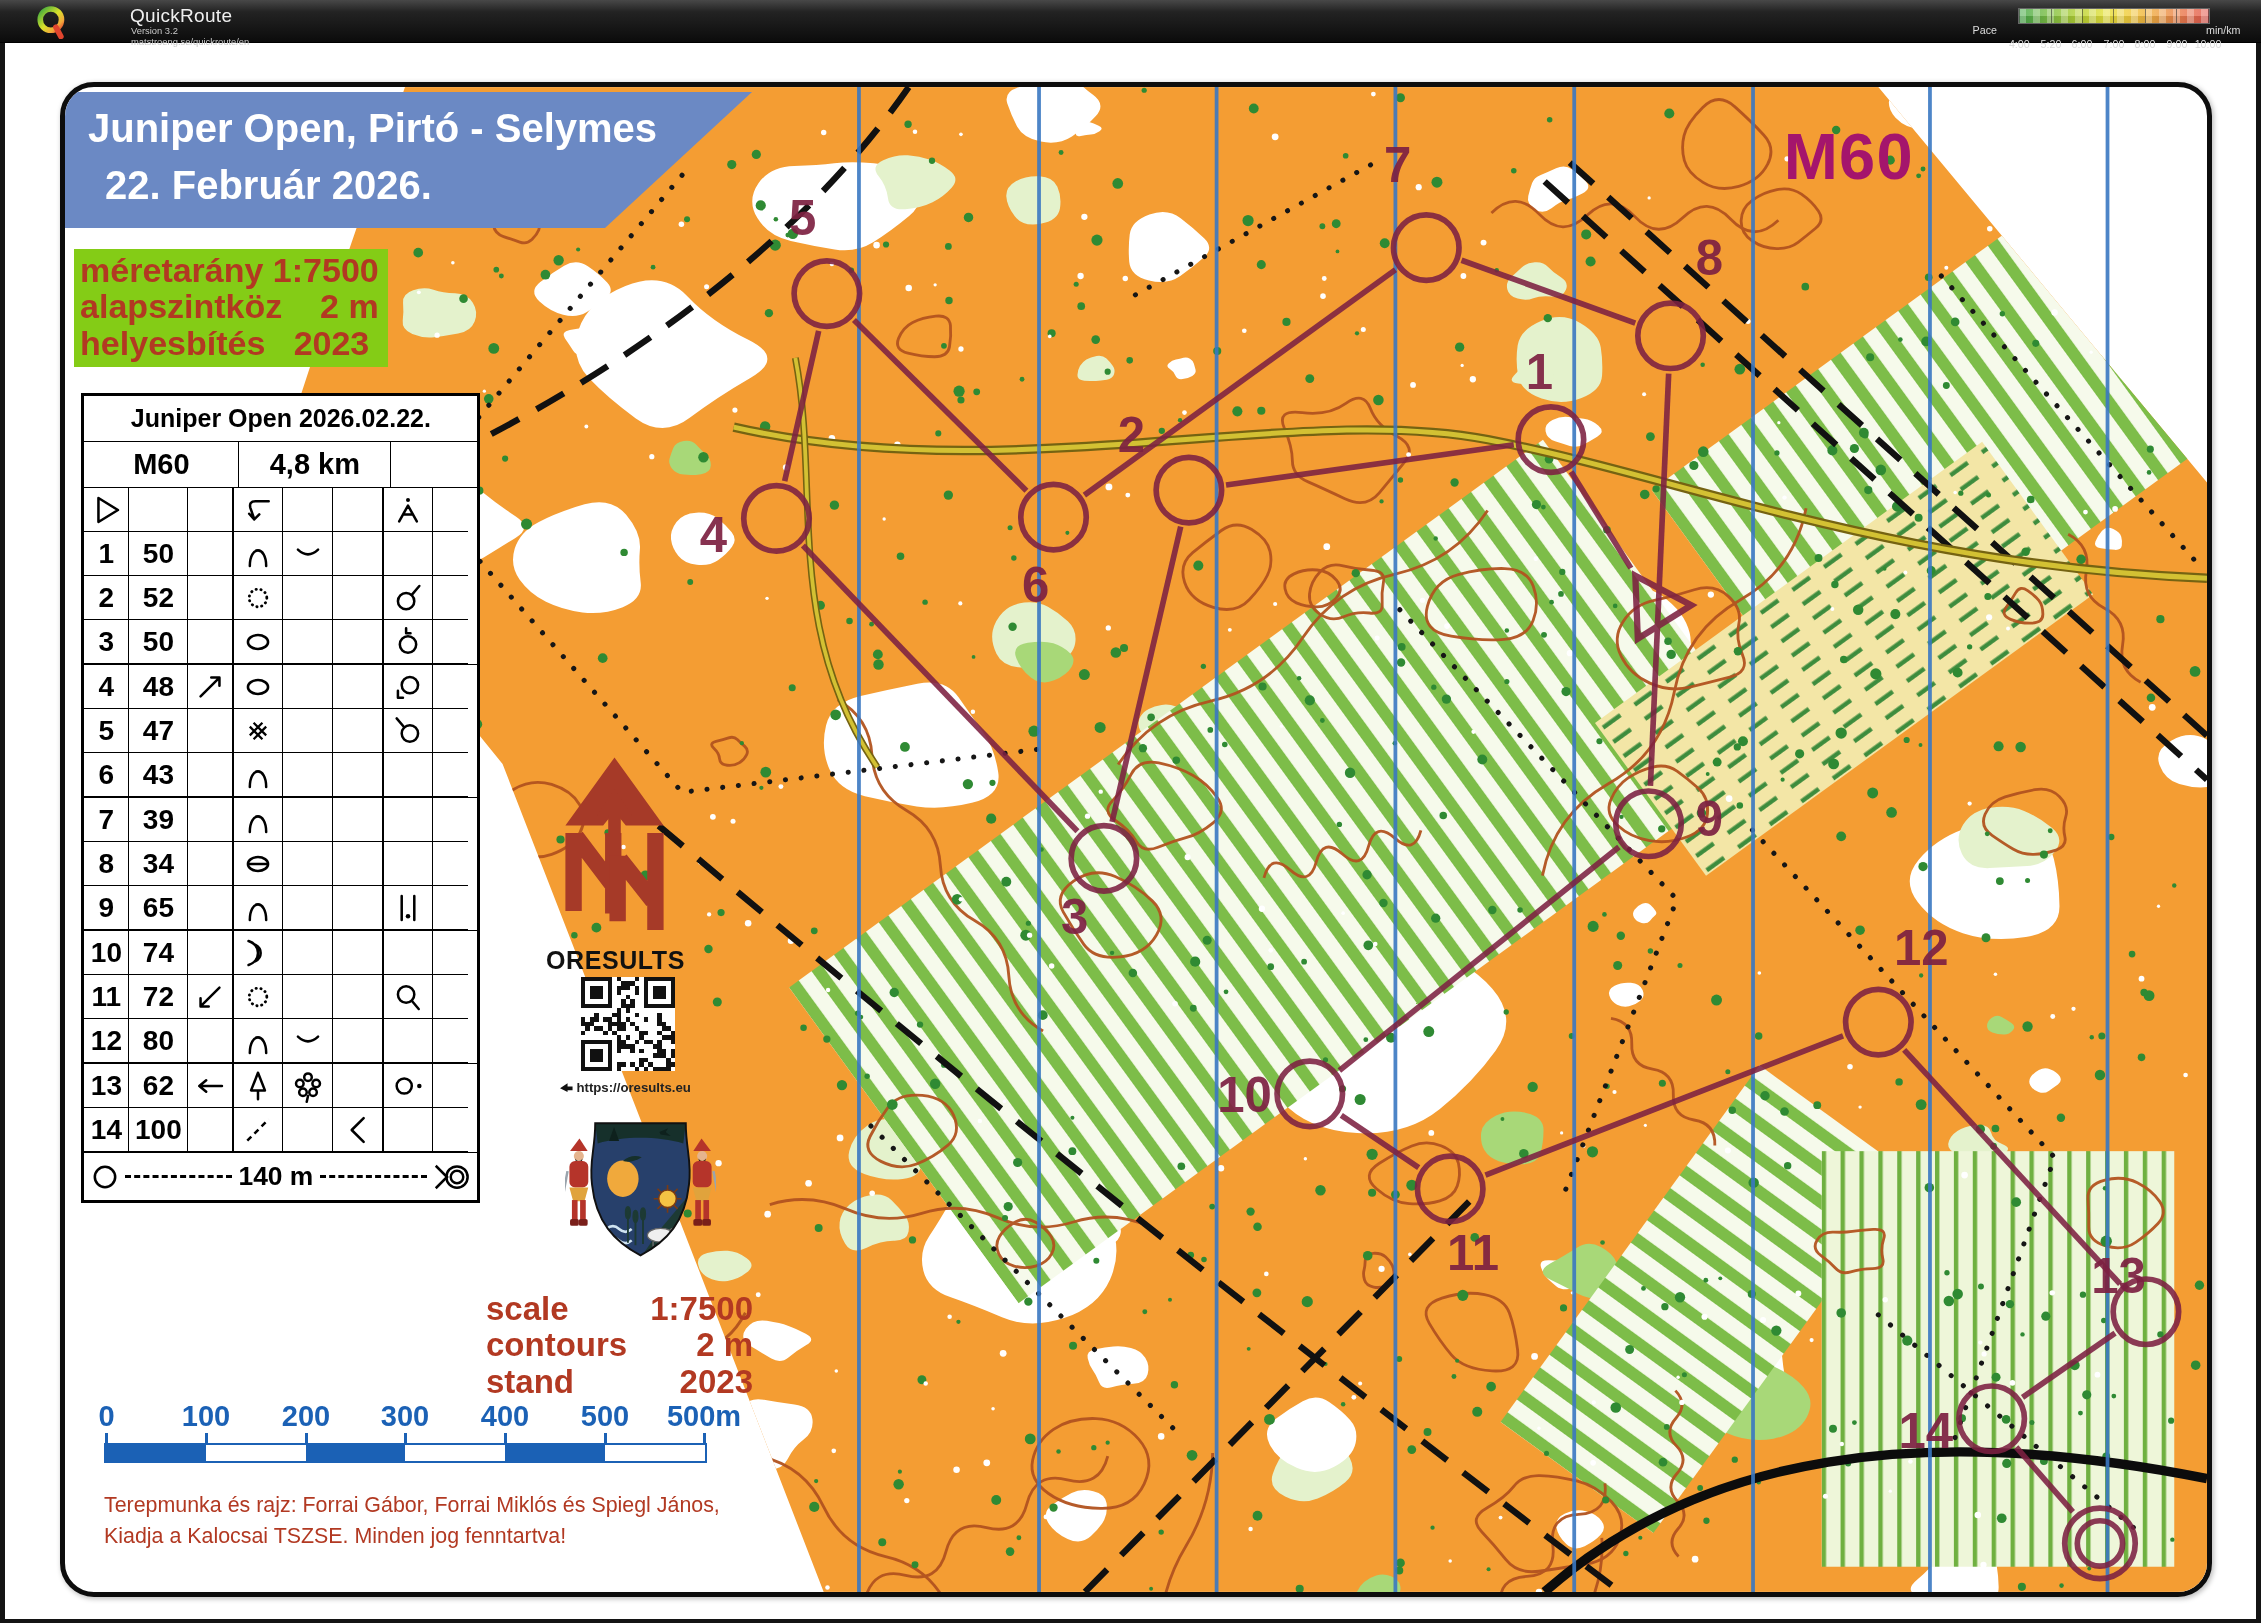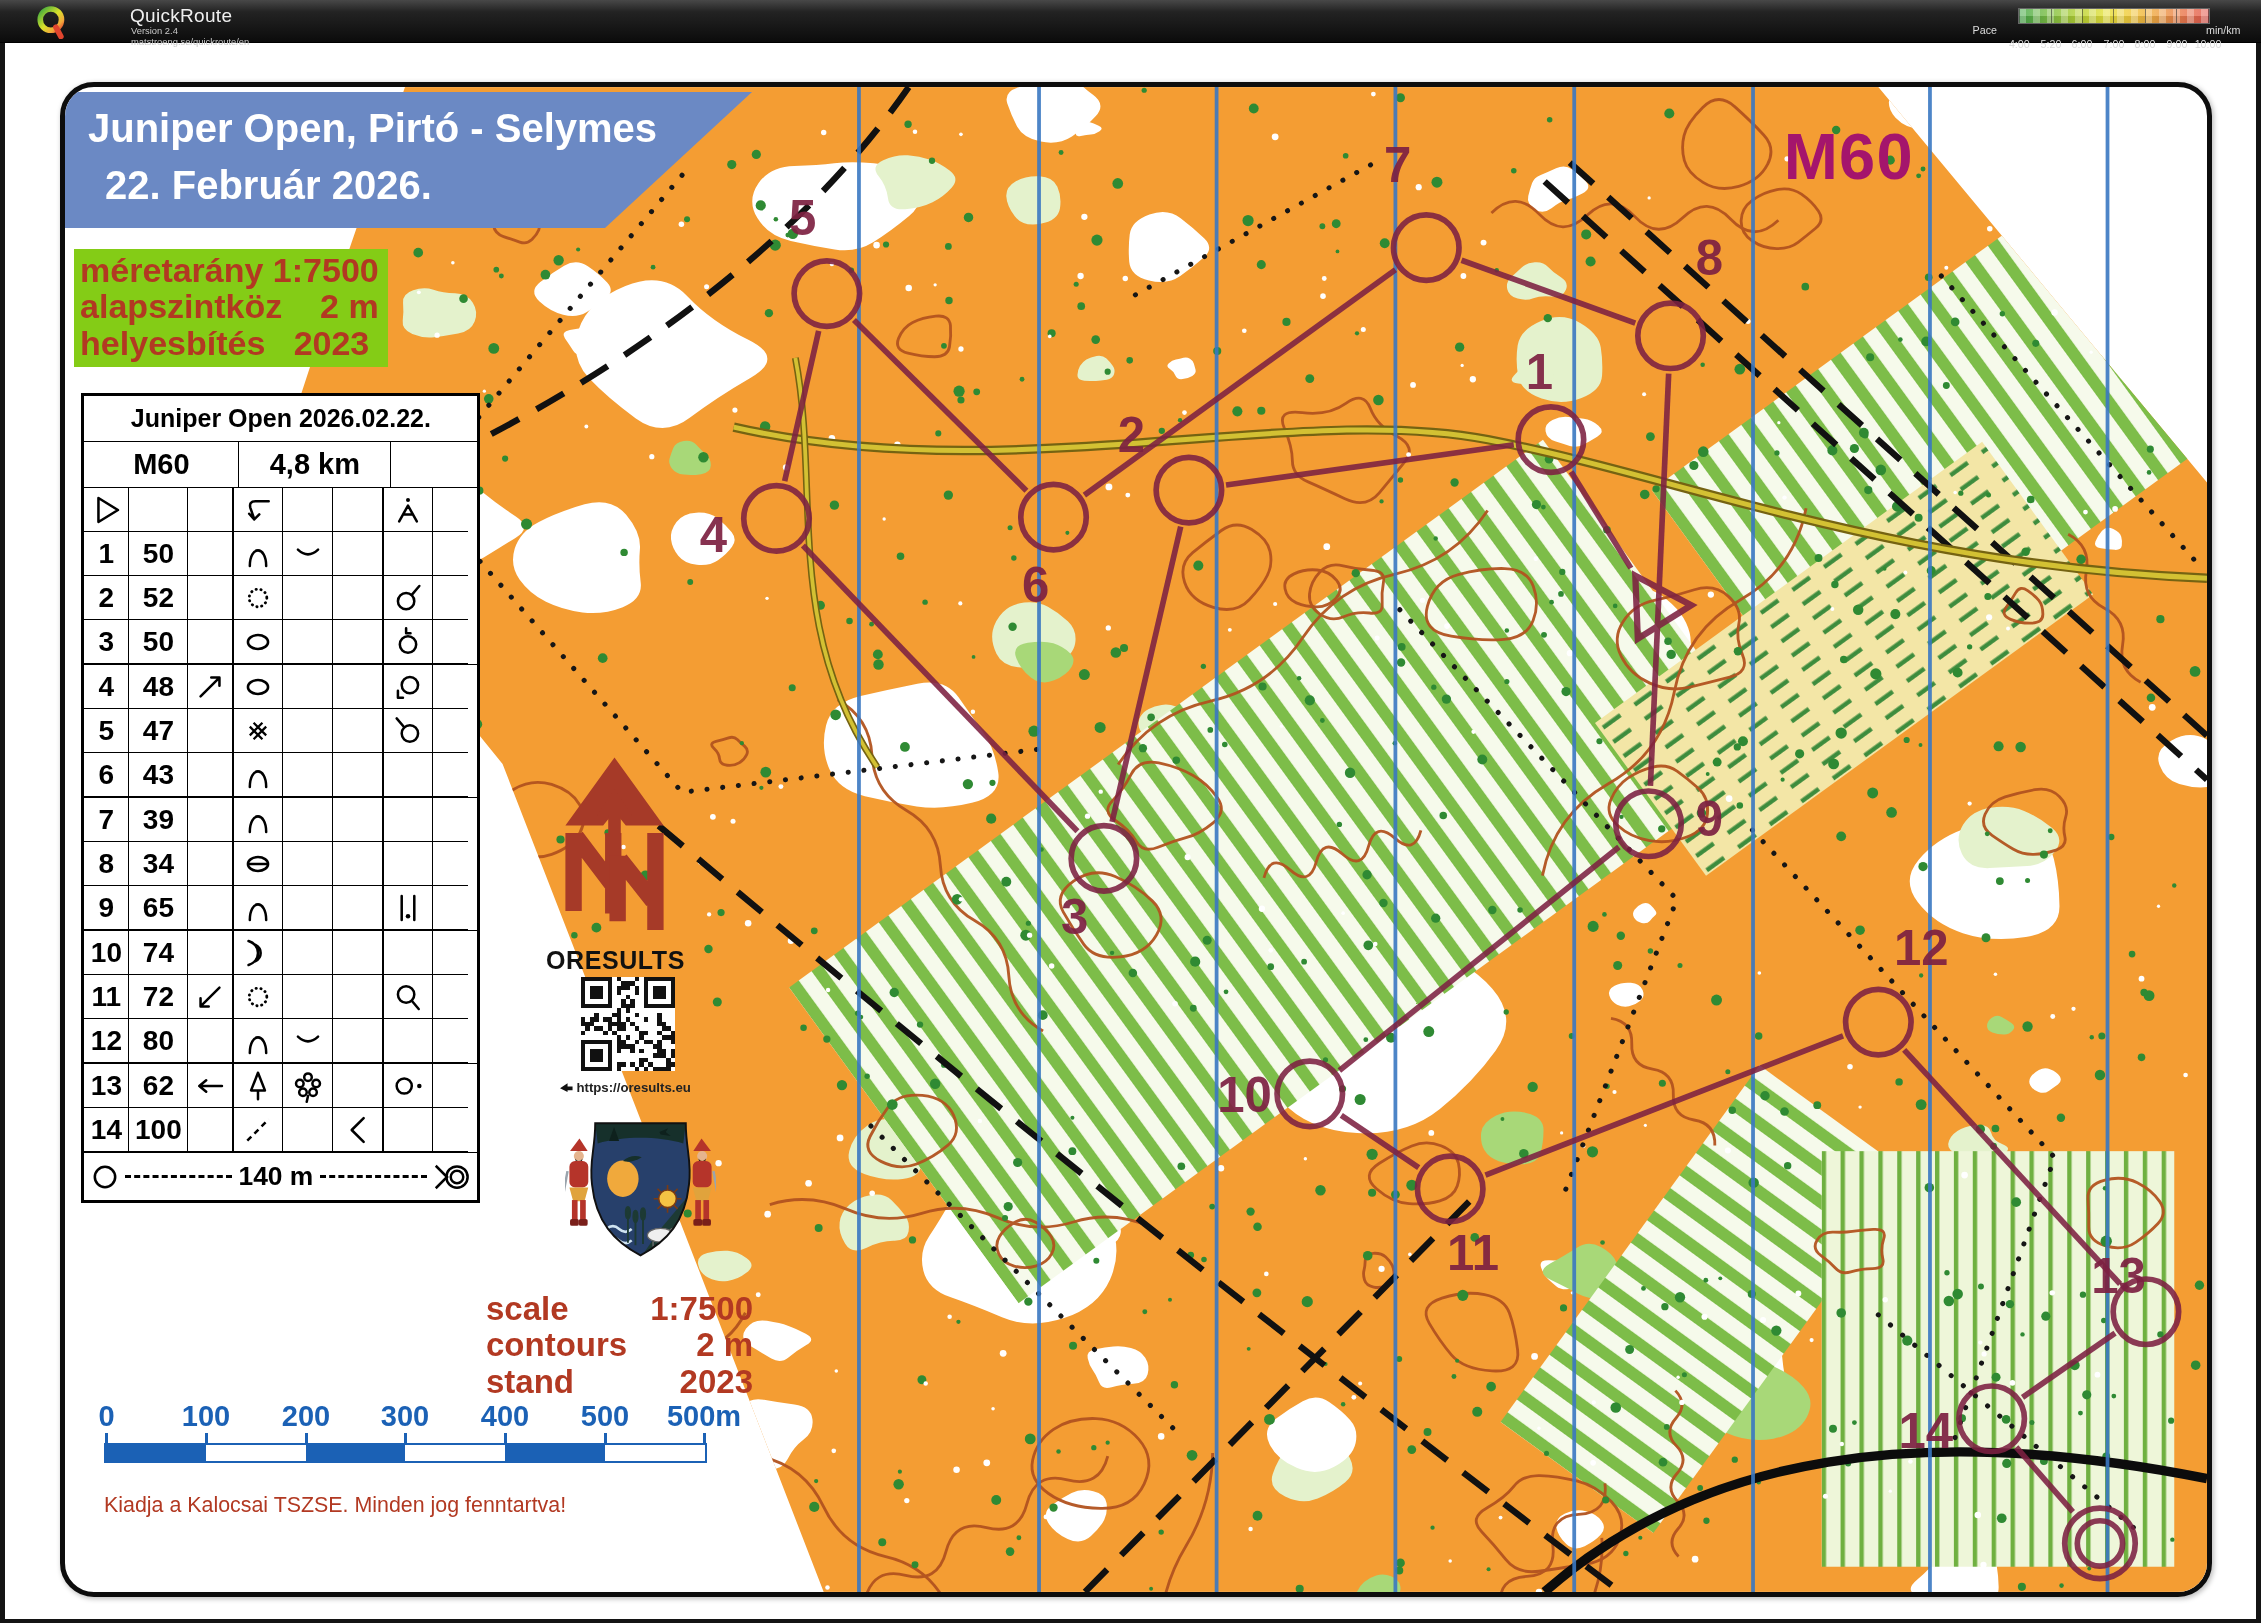--- a/index.html
+++ b/index.html
@@ -100,21 +100,21 @@
         <stop offset="0" stop-color="#3faa3f"></stop>
           <stop offset="0.5" stop-color="#d8e02a"></stop>
         <stop offset="0.8" stop-color="#f2a93b"></stop>
           <stop offset="1" stop-color="#e0452e"></stop>
       </linearGradient>
     </defs>
     <circle cx="27" cy="25" r="17" fill="none" stroke="url(#qg)" stroke-width="9"></circle>
     <line x1="35" y1="37" x2="43" y2="52" stroke="#e0452e" stroke-width="9" stroke-linecap="round"></line>
   </svg>
   <div class="apptitle">QuickRoute</div>
-  <div class="appver">Version 2.4</div>
+  <div class="appver">Version 3.2</div>
   <div class="appurl">matstroeng.se/quickroute/en</div>
 
   <div class="pace">
     <div class="pace-bar" id="paceBar">
         <div class="pace-tick" style="left: 0px;"></div>
         <div class="pace-tick" style="left: 31.5px;"></div>
         <div class="pace-tick" style="left: 63px;"></div>
         <div class="pace-tick" style="left: 94px;"></div>
         <div class="pace-tick" style="left: 126px;"></div>
         <div class="pace-tick" style="left: 157px;"></div>
@@ -1728,17 +1728,18 @@
           <i style="background: rgb(27, 97, 181);"></i>
           <i style="background: rgb(255, 255, 255);"></i>
           <i style="background: rgb(27, 97, 181);"></i>
           <i style="background: rgb(255, 255, 255);"></i>
           <i style="background: rgb(27, 97, 181);"></i>
           <i style="background: rgb(255, 255, 255);"></i>
         </div>
       </div>
 
     <div class="credits" id="credits">
+        <div>Terepmunka és rajz: Forrai Gábor, Forrai Miklós és Spiegl János,</div>
         <div>Kiadja a Kalocsai TSZSE. Minden jog fenntartva!</div>
       </div>
   </div>
 </div>
 
 
 </body></html>

